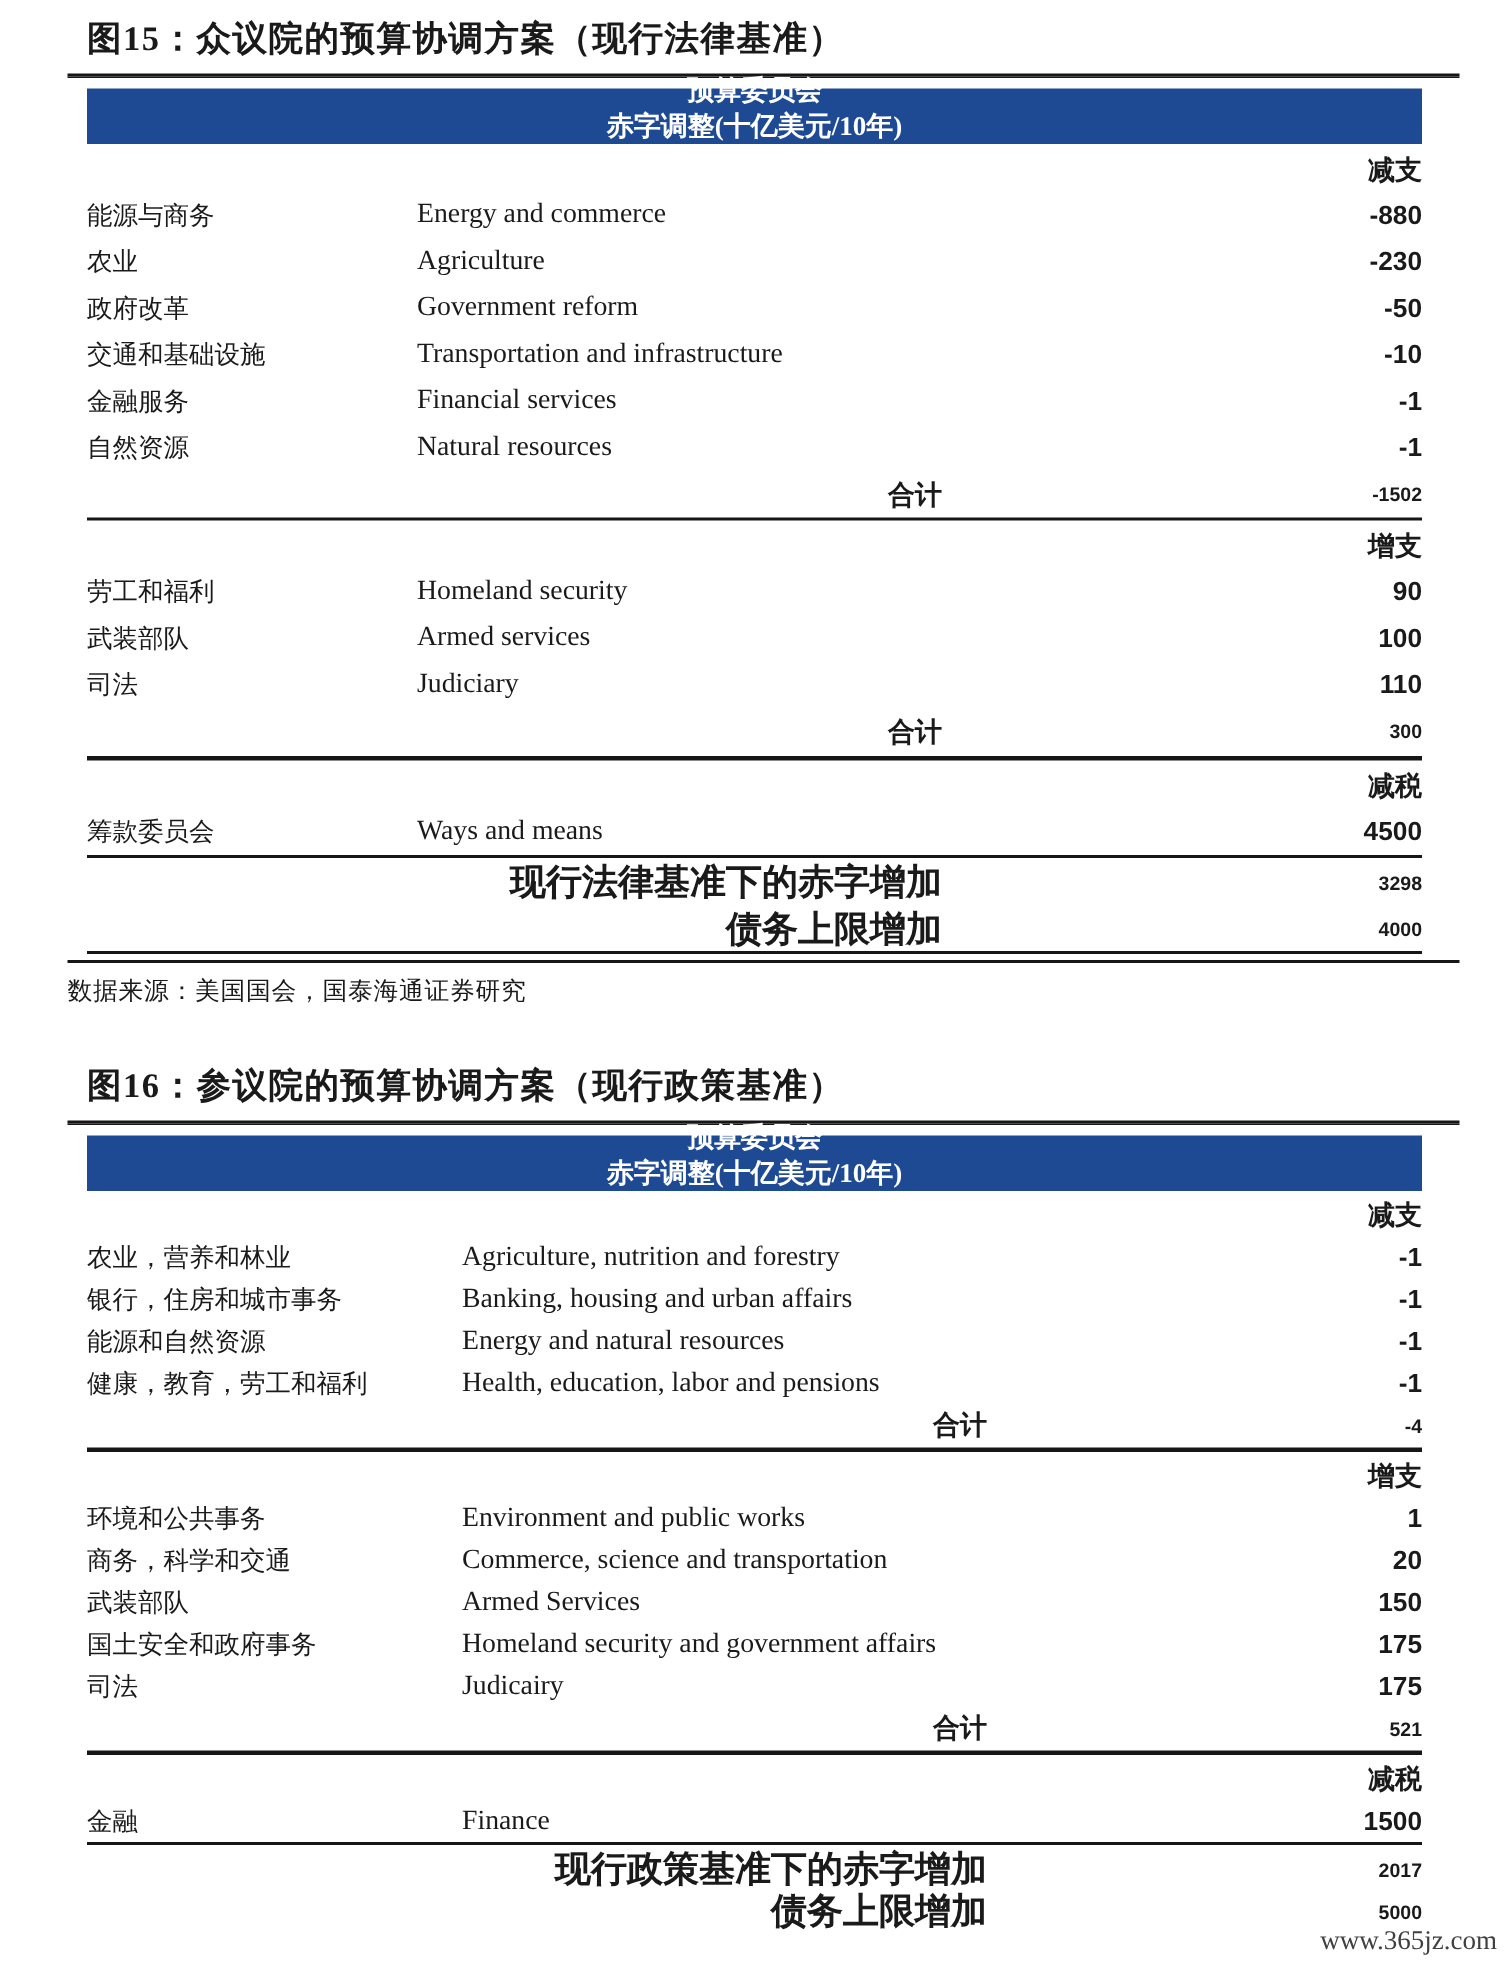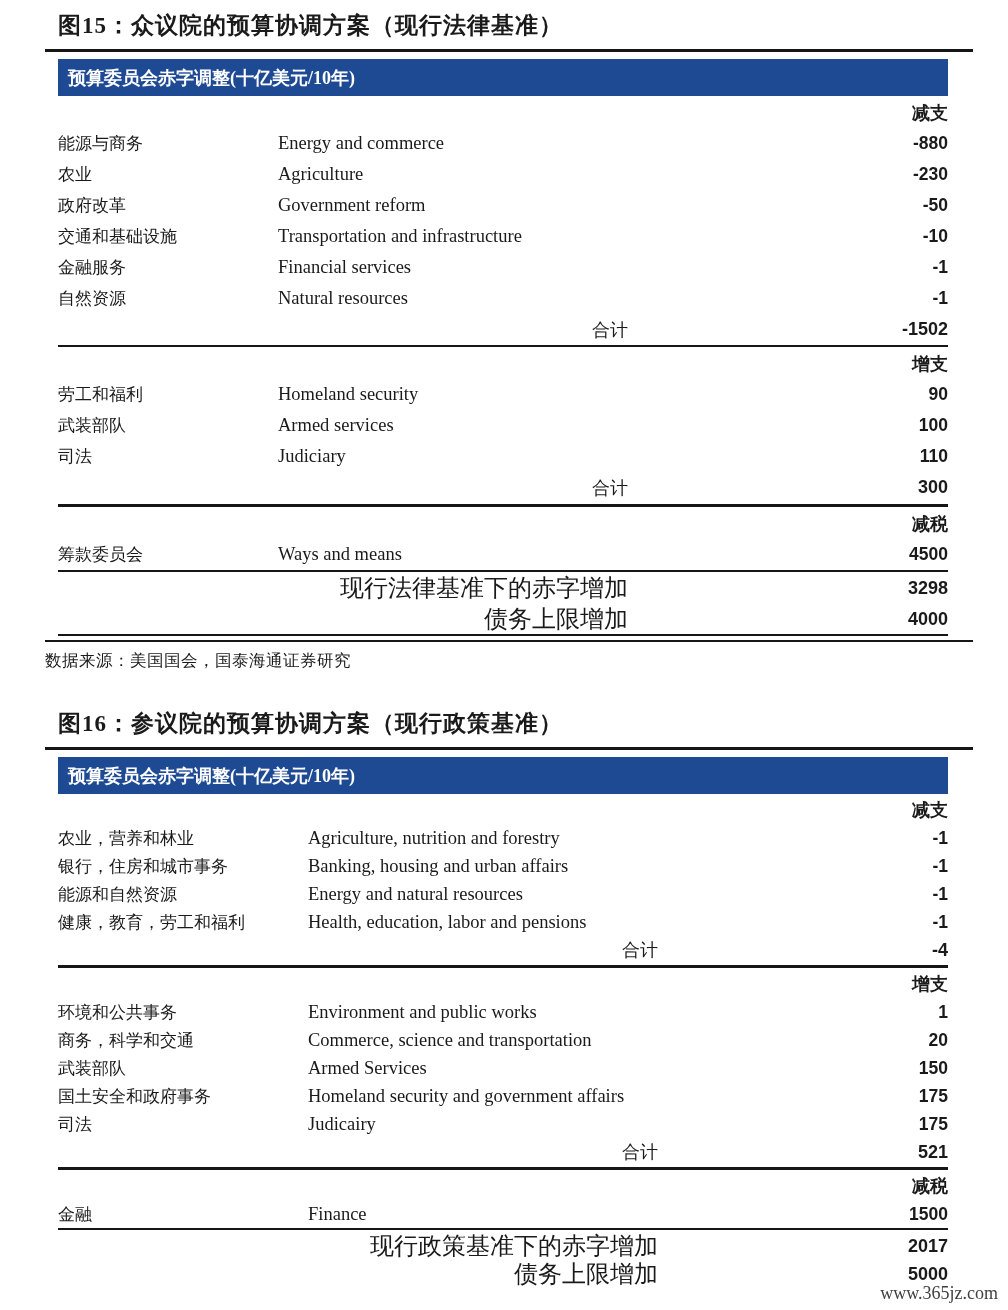--- a/index.html
+++ b/index.html
@@ -28,25 +28,26 @@
     border-bottom: 1px solid #161616;
     margin-bottom: 7px;
   }
   .inner { margin: 0 25px 0 13px; }
 
   .thead {
     background: #1E4A94;
     color: #ffffff;
     height: 37px;
     display: flex;
-    justify-content: flex-start;
+    justify-content: flex-end;
     align-items: center;
     padding: 0 10px;
     font-size: 18px;
     font-weight: 700;
+    flex-direction: column;
   }
 
   .section-label {
     text-align: right;
     font-weight: 700;
     font-size: 18px;
     padding: 5px 0 3px 0;
   }
   .f16 .section-label { padding: 4px 0 2px 0; }
 
@@ -69,27 +70,27 @@
 
   .subtotal-row, .total-row {
     display: grid;
     grid-template-columns: 1fr 110px;
     align-items: center;
     height: 31px;
   }
   .f16 .subtotal-row, .f16 .total-row { height: 28px; }
   .st-label {
     text-align: right;
-    font-weight: 400;
+    font-weight: 700;
     font-size: 18px;
     padding-right: 210px;
   }
   .f16 .st-label { padding-right: 180px; }
   .total-row .st-label { font-size: 24px; }
-  .subtotal-row .val, .total-row .val { font-size: 18px; }
+  .subtotal-row .val, .total-row .val { font-size: 13px; }
 
   .rule-med   { border-top: 2px solid #161616; }
   .rule-thick { border-top: 3px solid #161616; margin-top: 1px; }
 
   .fig-bottom {
     border-top: 2.5px solid #161616;
     margin-top: 4px;
   }
   .source {
     font-size: 16.5px;

